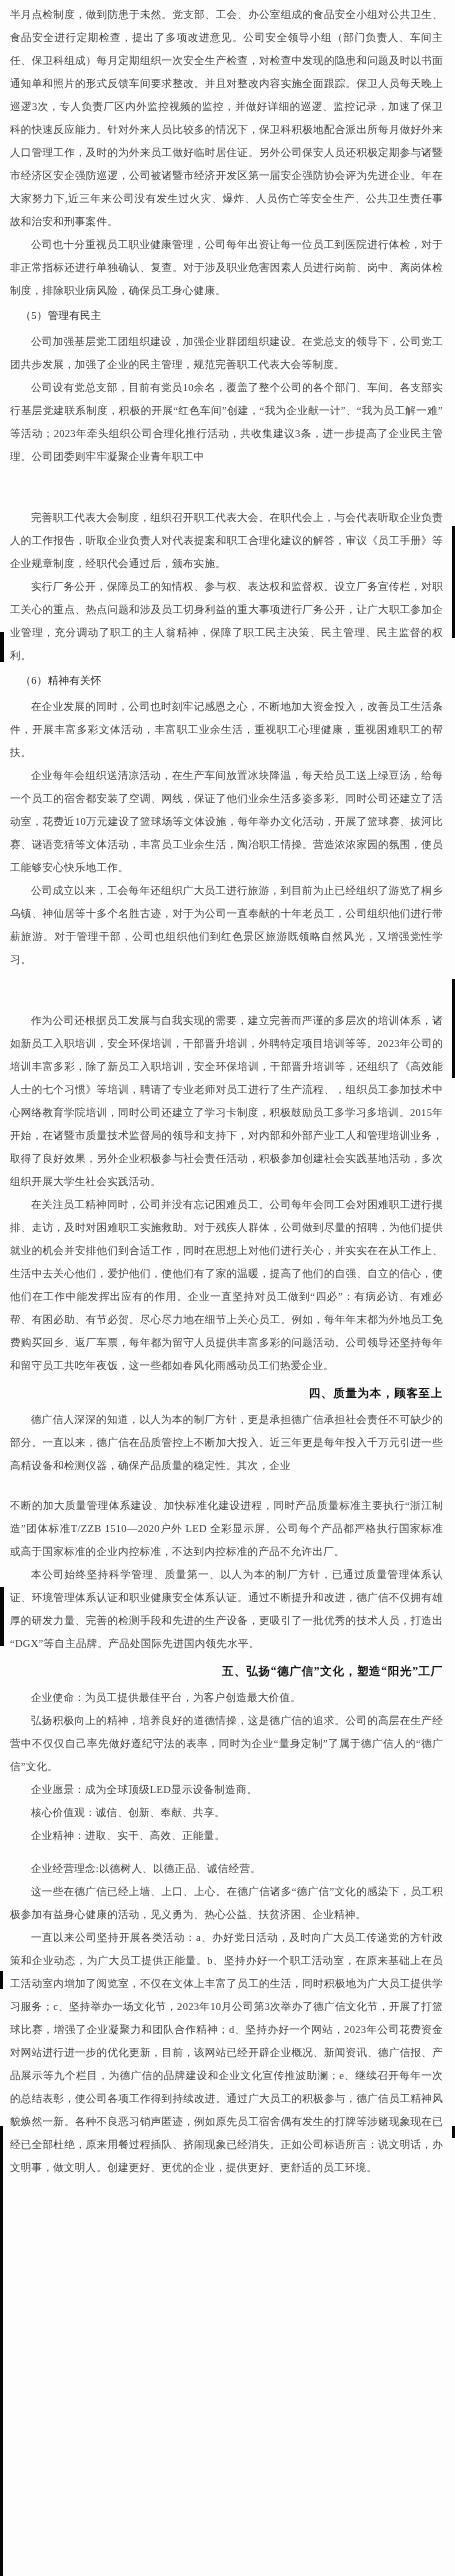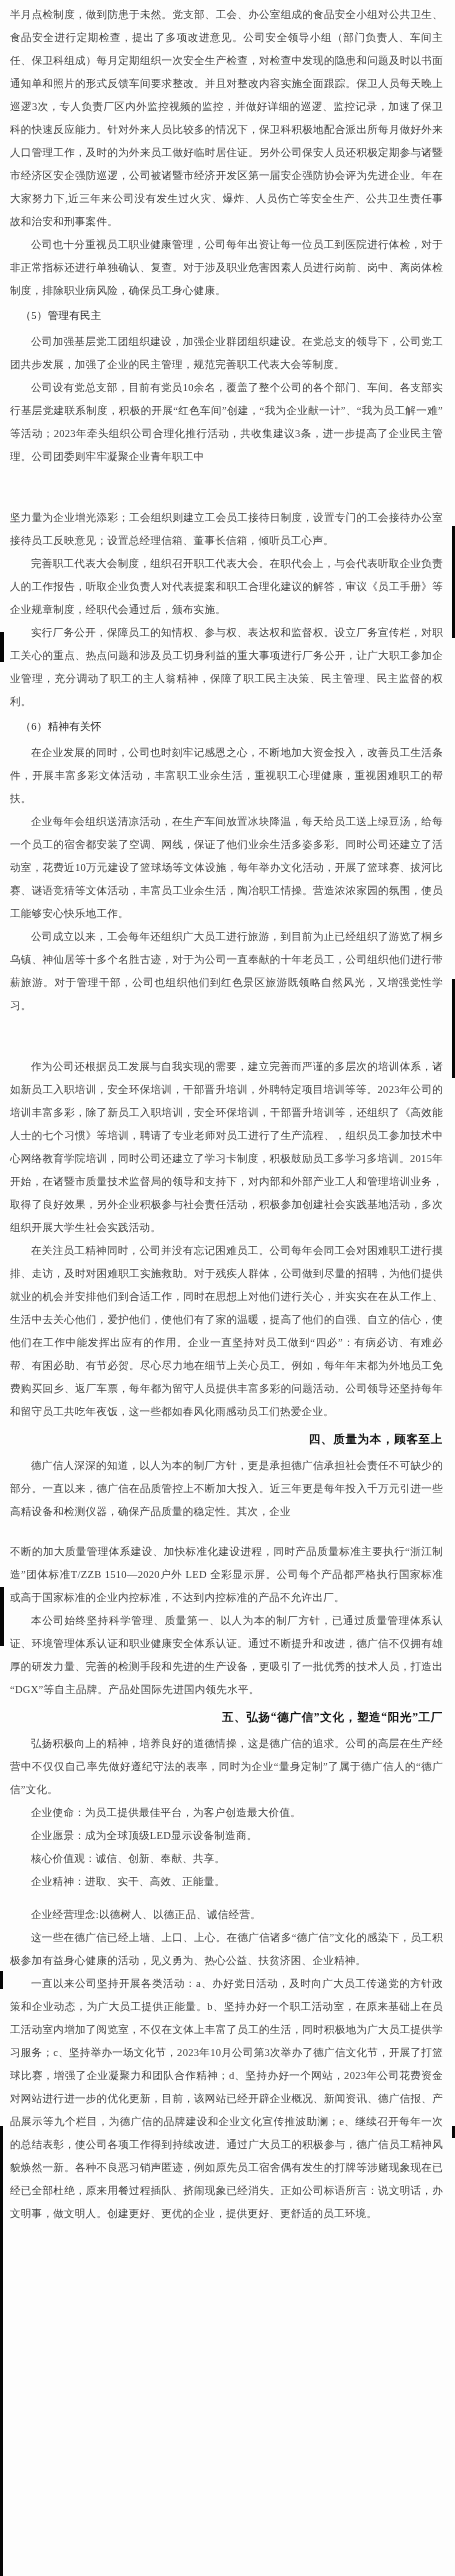--- a/index.html
+++ b/index.html
@@ -72,21 +72,20 @@
     <p class="p cont">半月点检制度，做到防患于未然。党支部、工会、办公室组成的食品安全小组对公共卫生、食品安全进行定期检查，提出了多项改进意见。公司安全领导小组（部门负责人、车间主任、保卫科组成）每月定期组织一次安全生产检查，对检查中发现的隐患和问题及时以书面通知单和照片的形式反馈车间要求整改。并且对整改内容实施全面跟踪。保卫人员每天晚上巡逻3次，专人负责厂区内外监控视频的监控，并做好详细的巡逻、监控记录，加速了保卫科的快速反应能力。针对外来人员比较多的情况下，保卫科积极地配合派出所每月做好外来人口管理工作，及时的为外来员工做好临时居住证。另外公司保安人员还积极定期参与诸暨市经济区安企强防巡逻，公司被诸暨市经济开发区第一届安企强防协会评为先进企业。年在大家努力下,近三年来公司没有发生过火灾、爆炸、人员伤亡等安全生产、公共卫生责任事故和治安和刑事案件。</p>
     <p class="p">公司也十分重视员工职业健康管理，公司每年出资让每一位员工到医院进行体检，对于非正常指标还进行单独确认、复查。对于涉及职业危害因素人员进行岗前、岗中、离岗体检制度，排除职业病风险，确保员工身心健康。</p>
     <p class="p sub">（5）管理有民主</p>
     <p class="p">公司加强基层党工团组织建设，加强企业群团组织建设。在党总支的领导下，公司党工团共步发展，加强了企业的民主管理，规范完善职工代表大会等制度。</p>
     <p class="p">公司设有党总支部，目前有党员10余名，覆盖了整个公司的各个部门、车间。各支部实行基层党建联系制度，积极的开展“红色车间”创建，“我为企业献一计”、“我为员工解一难”等活动；2023年牵头组织公司合理化推行活动，共收集建议3条，进一步提高了企业民主管理。公司团委则牢牢凝聚企业青年职工中</p>
   </section>
 
   <div class="gap gap-1"></div>
 
   <section class="page">
-    <p class="p cont">坚力量为企业增光添彩；工会组织则建立工会员工接待日制度，设置专门的工会接待办公室接待员工反映意见；设置总经理信箱、董事长信箱，倾听员工心声。</p>
     <p class="p">完善职工代表大会制度，组织召开职工代表大会。在职代会上，与会代表听取企业负责人的工作报告，听取企业负责人对代表提案和职工合理化建议的解答，审议《员工手册》等企业规章制度，经职代会通过后，颁布实施。</p>
     <p class="p">实行厂务公开，保障员工的知情权、参与权、表达权和监督权。设立厂务宣传栏，对职工关心的重点、热点问题和涉及员工切身利益的重大事项进行厂务公开，让广大职工参加企业管理，充分调动了职工的主人翁精神，保障了职工民主决策、民主管理、民主监督的权利。</p>
     <p class="p sub">（6）精神有关怀</p>
     <p class="p">在企业发展的同时，公司也时刻牢记感恩之心，不断地加大资金投入，改善员工生活条件，开展丰富多彩文体活动，丰富职工业余生活，重视职工心理健康，重视困难职工的帮扶。</p>
     <p class="p">企业每年会组织送清凉活动，在生产车间放置冰块降温，每天给员工送上绿豆汤，给每一个员工的宿舍都安装了空调、网线，保证了他们业余生活多姿多彩。同时公司还建立了活动室，花费近10万元建设了篮球场等文体设施，每年举办文化活动，开展了篮球赛、拔河比赛、谜语竞猜等文体活动，丰富员工业余生活，陶冶职工情操。营造浓浓家园的氛围，使员工能够安心快乐地工作。</p>
     <p class="p">公司成立以来，工会每年还组织广大员工进行旅游，到目前为止已经组织了游览了桐乡乌镇、神仙居等十多个名胜古迹，对于为公司一直奉献的十年老员工，公司组织他们进行带薪旅游。对于管理干部，公司也组织他们到红色景区旅游既领略自然风光，又增强党性学习。</p>
   </section>
 
   <div class="gap gap-2"></div>
 
@@ -96,22 +95,22 @@
     <p class="p main">四、质量为本，顾客至上</p>
     <p class="p">德广信人深深的知道，以人为本的制厂方针，更是承担德广信承担社会责任不可缺少的部分。一直以来，德广信在品质管控上不断加大投入。近三年更是每年投入千万元引进一些高精设备和检测仪器，确保产品质量的稳定性。其次，企业</p>
   </section>
 
   <div class="gap gap-3"></div>
 
   <section class="page">
     <p class="p cont">不断的加大质量管理体系建设、加快标准化建设进程，同时产品质量标准主要执行“浙江制造”团体标准T/ZZB 1510—2020户外 LED 全彩显示屏。公司每个产品都严格执行国家标准或高于国家标准的企业内控标准，不达到内控标准的产品不允许出厂。</p>
     <p class="p">本公司始终坚持科学管理、质量第一、以人为本的制厂方针，已通过质量管理体系认证、环境管理体系认证和职业健康安全体系认证。通过不断提升和改进，德广信不仅拥有雄厚的研发力量、完善的检测手段和先进的生产设备，更吸引了一批优秀的技术人员，打造出“DGX”等自主品牌。产品处国际先进国内领先水平。</p>
     <p class="p main">五、弘扬“德广信”文化，塑造“阳光”工厂</p>
+    <p class="p">企业使命：为员工提供最佳平台，为客户创造最大价值。</p>
     <p class="p">弘扬积极向上的精神，培养良好的道德情操，这是德广信的追求。公司的高层在生产经营中不仅仅自己率先做好遵纪守法的表率，同时为企业“量身定制”了属于德广信人的“德广信”文化。</p>
-    <p class="p">企业使命：为员工提供最佳平台，为客户创造最大价值。</p>
     <p class="p">企业愿景：成为全球顶级LED显示设备制造商。</p>
     <p class="p">核心价值观：诚信、创新、奉献、共享。</p>
     <p class="p">企业精神：进取、实干、高效、正能量。</p>
   </section>
 
   <div class="gap gap-4"></div>
 
   <section class="page">
     <p class="p">企业经营理念:以德树人、以德正品、诚信经营。</p>
     <p class="p">这一些在德广信已经上墙、上口、上心。在德广信诸多“德广信”文化的感染下，员工积极参加有益身心健康的活动，见义勇为、热心公益、扶贫济困、企业精神。</p>

